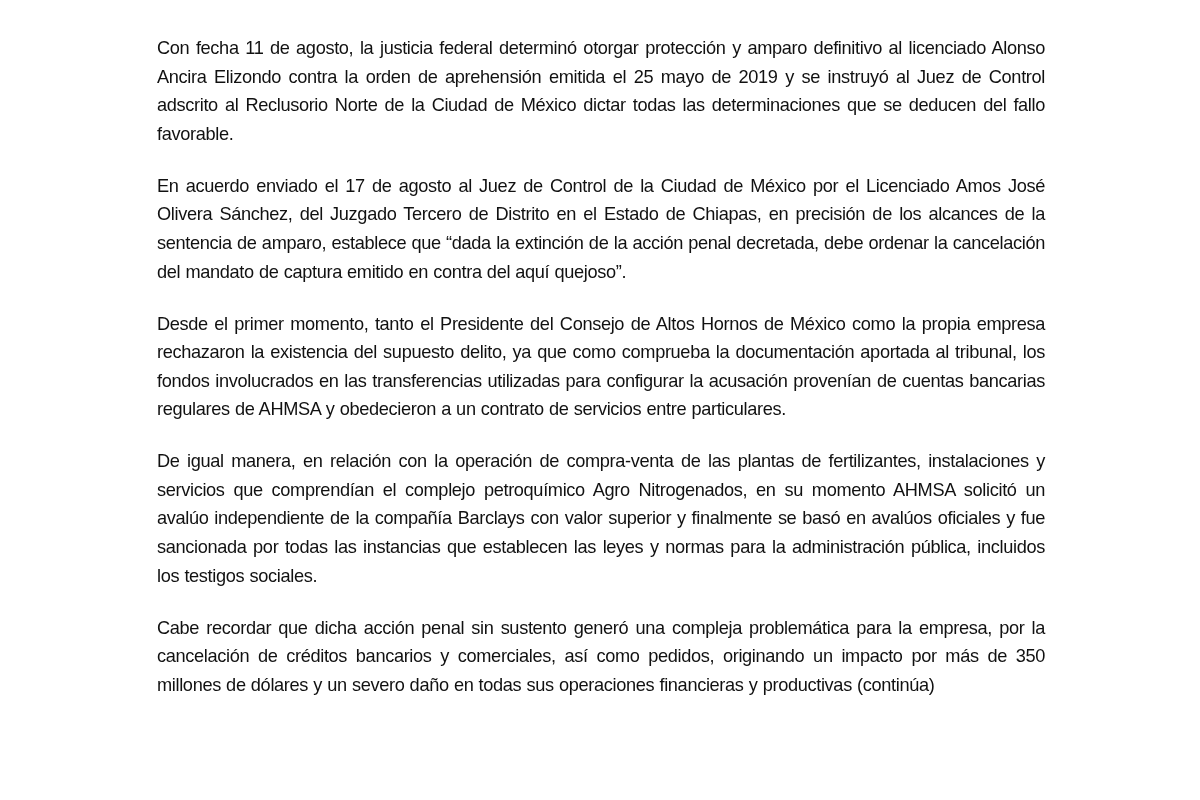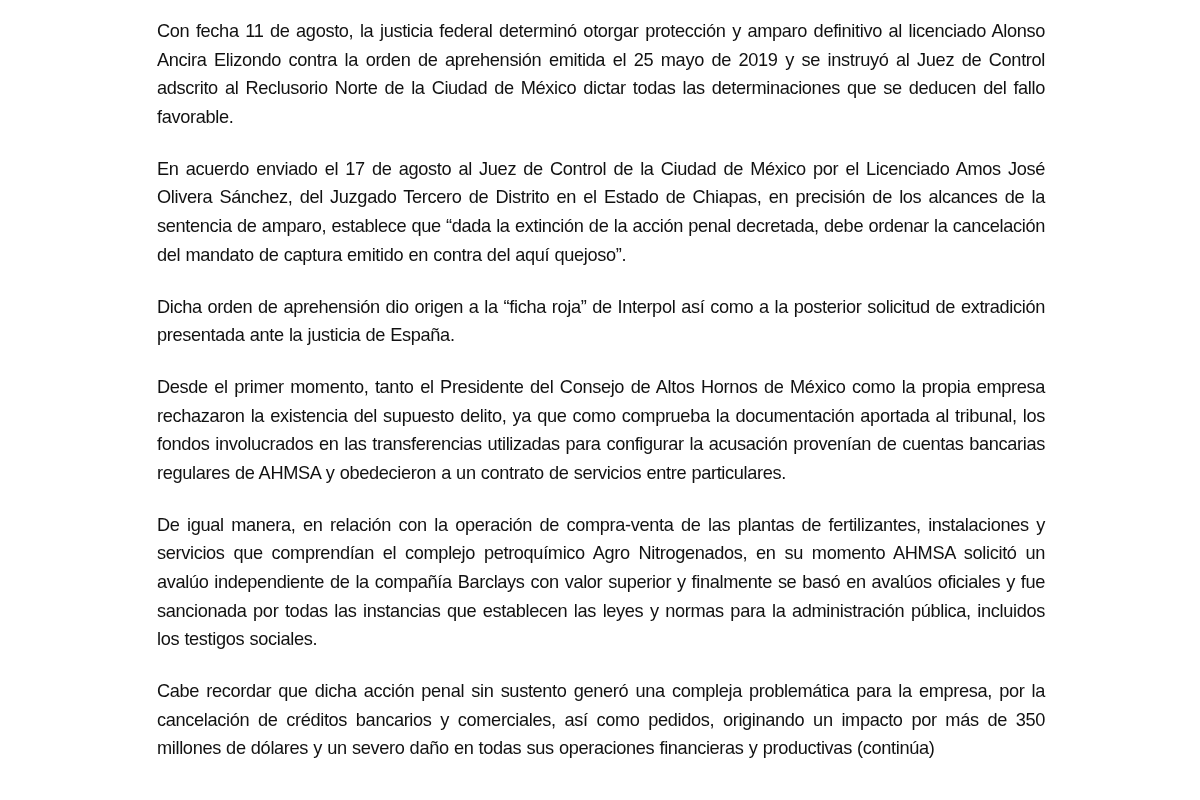--- a/index.html
+++ b/index.html
@@ -9,21 +9,21 @@
     }
     body {
       width: 1200px;
       height: 800px;
       overflow: hidden;
       position: relative;
     }
     .page {
       position: absolute;
       left: 157px;
-      top: 17px;
+      top: 34px;
       width: 888px;
       color: #111111;
       font-family: "Liberation Sans", sans-serif;
       font-size: 18.2px;
       line-height: 28.6px;
       letter-spacing: -0.35px;
       word-spacing: 0.5px;
     }
     .para {
       margin: 0 0 23.4px 0;
@@ -34,17 +34,16 @@
     .para:last-child {
       margin-bottom: 7px;
     }
   </style>
 </head>
 <body>
 
 <div class="page">
   <p class="para">Con fecha 11 de agosto, la justicia federal determinó otorgar protección y amparo definitivo al licenciado Alonso Ancira Elizondo contra la orden de aprehensión emitida el 25 mayo de 2019 y se instruyó al Juez de Control adscrito al Reclusorio Norte de la Ciudad de México dictar todas las determinaciones que se deducen del fallo favorable.</p>
   <p class="para">En acuerdo enviado el 17 de agosto al Juez de Control de la Ciudad de México por el Licenciado Amos José Olivera Sánchez, del Juzgado Tercero de Distrito en el Estado de Chiapas, en precisión de los alcances de la sentencia de amparo, establece que “dada la extinción de la acción penal decretada, debe ordenar la cancelación del mandato de captura emitido en contra del aquí quejoso”.</p>
-  <p class="para">Dicha orden de aprehensión dio origen a la “ficha roja” de Interpol así como a la posterior solicitud de extradición presentada ante la justicia de España.</p>
   <p class="para">Desde el primer momento, tanto el Presidente del Consejo de Altos Hornos de México como la propia empresa rechazaron la existencia del supuesto delito, ya que como comprueba la documentación aportada al tribunal, los fondos involucrados en las transferencias utilizadas para configurar la acusación provenían de cuentas bancarias regulares de AHMSA y obedecieron a un contrato de servicios entre particulares.</p>
   <p class="para">De igual manera, en relación con la operación de compra-venta de las plantas de fertilizantes, instalaciones y servicios que comprendían el complejo petroquímico Agro Nitrogenados, en su momento AHMSA solicitó un avalúo independiente de la compañía Barclays con valor superior y finalmente se basó en avalúos oficiales y fue sancionada por todas las instancias que establecen las leyes y normas para la administración pública, incluidos los testigos sociales.</p>
   <p class="para">Cabe recordar que dicha acción penal sin sustento generó una compleja problemática para la empresa, por la cancelación de créditos bancarios y comerciales, así como pedidos, originando un impacto por más de 350 millones de dólares y un severo daño en todas sus operaciones financieras y productivas (continúa)</p>
 </div>
 
 </body></html>

